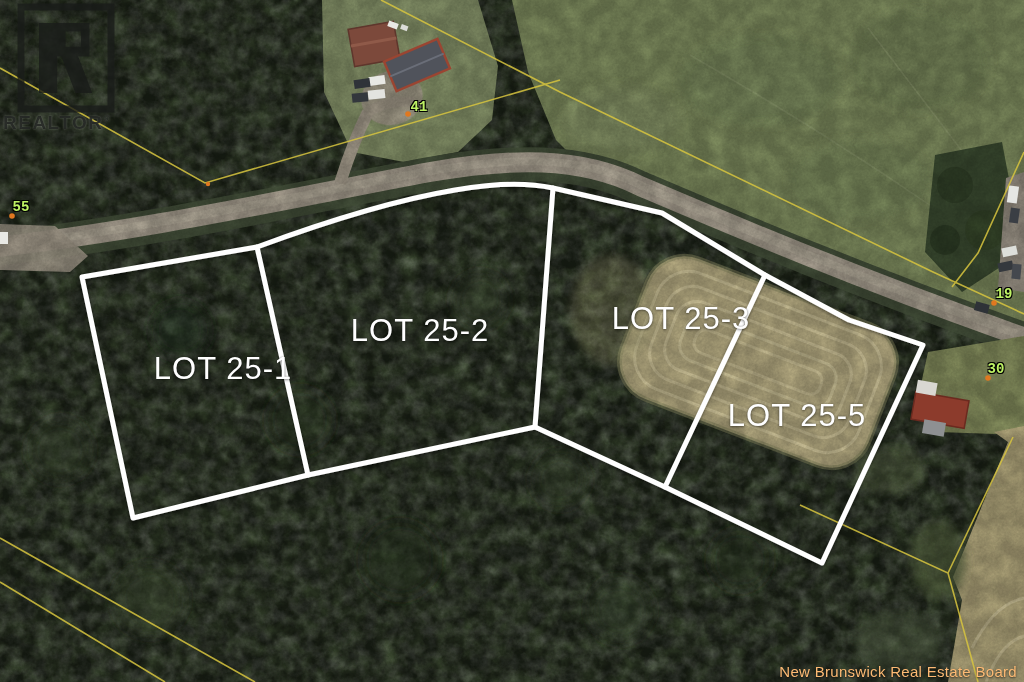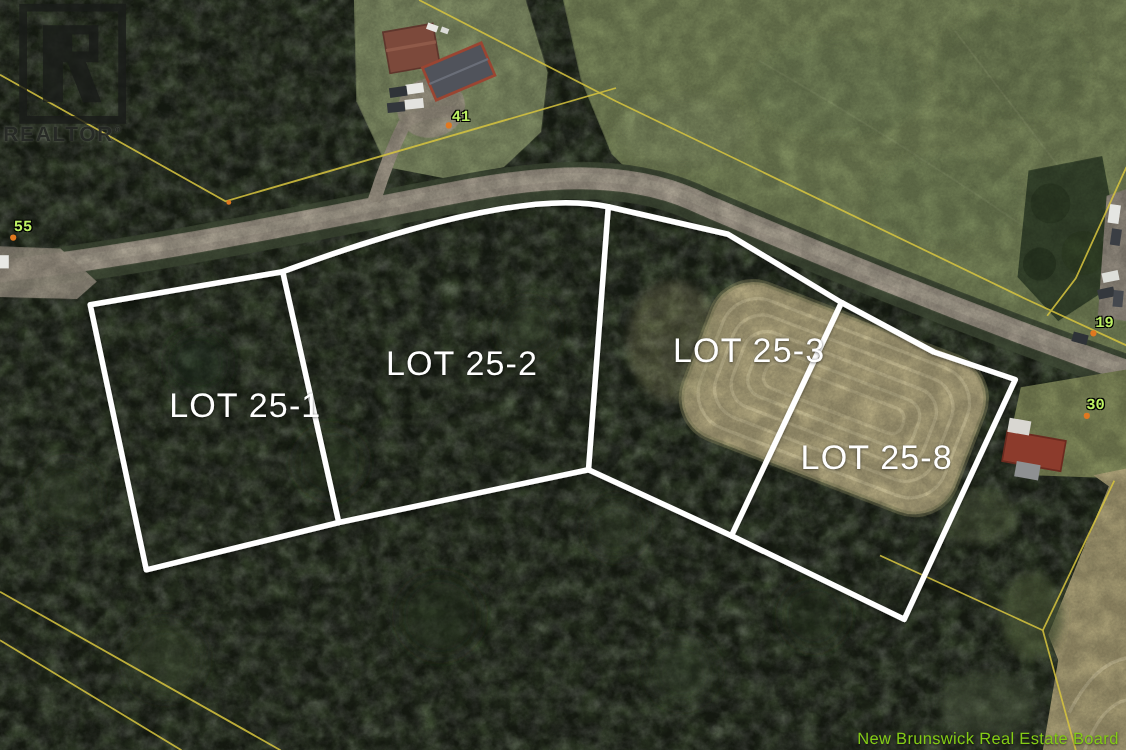--- a/index.html
+++ b/index.html
@@ -22,21 +22,21 @@
     color:#bef264;font-weight:700;font-size:14px;
     transform:translate(-50%,-50%);
     text-shadow:-1px -1px 0 #000,1px -1px 0 #000,-1px 1px 0 #000,1px 1px 0 #000;
     font-family:Liberation Mono, monospace;
   }
   .civic-55{left:21px;top:207px;}
   .civic-41{left:419px;top:107px;}
   .civic-19{left:1004px;top:294px;text-align:center;}
   .civic-20{left:996px;top:369px;}
   .attribution{
-    right:7px;top:663px;font-size:15px;color:#84cc16;
+    right:7px;top:663px;font-size:15px;color:#fdba74;
     text-shadow:0 1px 2px rgba(0,0,0,0.65);letter-spacing:0.3px;
   }
   .realtor{left:0;top:2px;width:122px;height:140px;}
   .realtor .mark-text{
     position:absolute;left:3px;top:110px;width:118px;text-align:left;
     font-size:19px;font-weight:600;letter-spacing:1.5px;
     color:rgba(30,33,30,0.85);
     text-shadow:0 0 2px rgba(205,210,198,0.4);
   }
   .realtor .mark-text sup{font-size:9px;letter-spacing:0;}
@@ -215,21 +215,21 @@
     <svg width="122" height="112" viewBox="0 0 122 112">
       <rect x="21" y="5" width="90" height="102" fill="none" stroke="rgba(25,28,25,0.8)" stroke-width="7"></rect>
       <path d="M0,0 H72 V48 H56 L76,100 H52 L32,48 H26 V100 H0 Z M38,12 H60 V34 H38 Z" transform="translate(39,21) scale(0.70)" fill="rgba(25,28,25,0.8)" fill-rule="evenodd"></path>
     </svg>
     <div class="mark-text"><span>REALTOR</span><sup>®</sup></div>
   </div>
 
   <div class="overlay lot-label lot-1">LOT 25-1</div>
   <div class="overlay lot-label lot-2">LOT 25-2</div>
   <div class="overlay lot-label lot-3">LOT 25-3</div>
-  <div class="overlay lot-label lot-4">LOT 25-8</div>
+  <div class="overlay lot-label lot-4">LOT 25-5</div>
 
   <div class="overlay civic civic-55">55</div>
   <div class="overlay civic civic-41">41</div>
   <div class="overlay civic civic-19">19</div>
   <div class="overlay civic civic-20">30</div>
 
   <div class="overlay attribution">New Brunswick Real Estate Board</div>
 
 </div>
 

